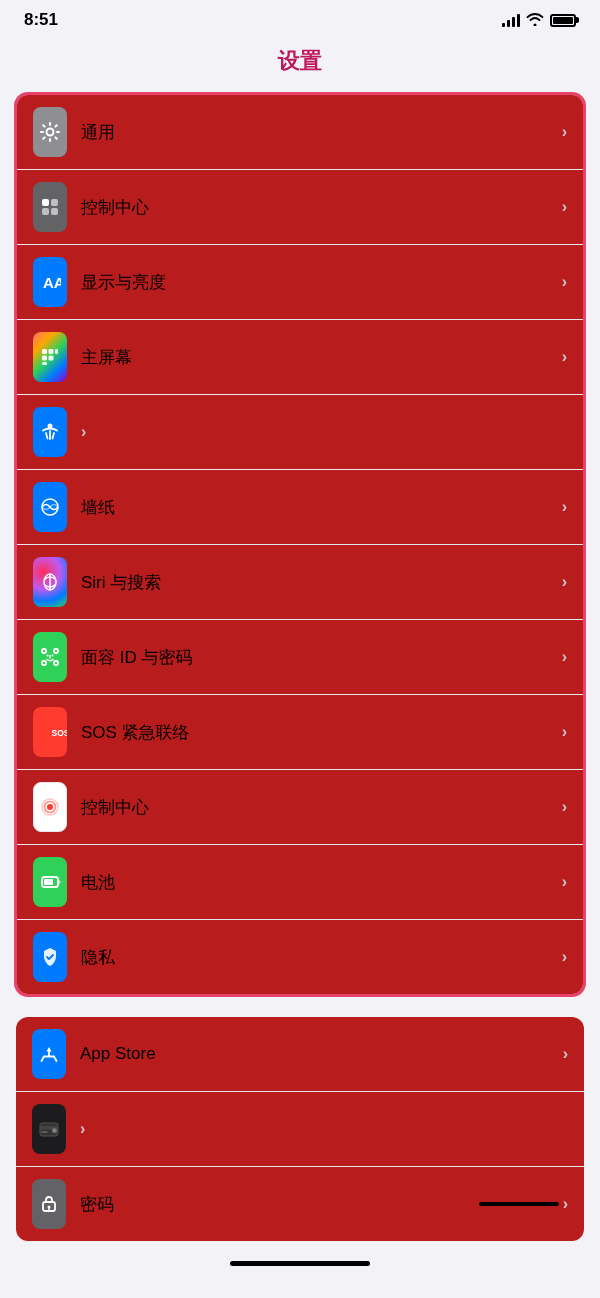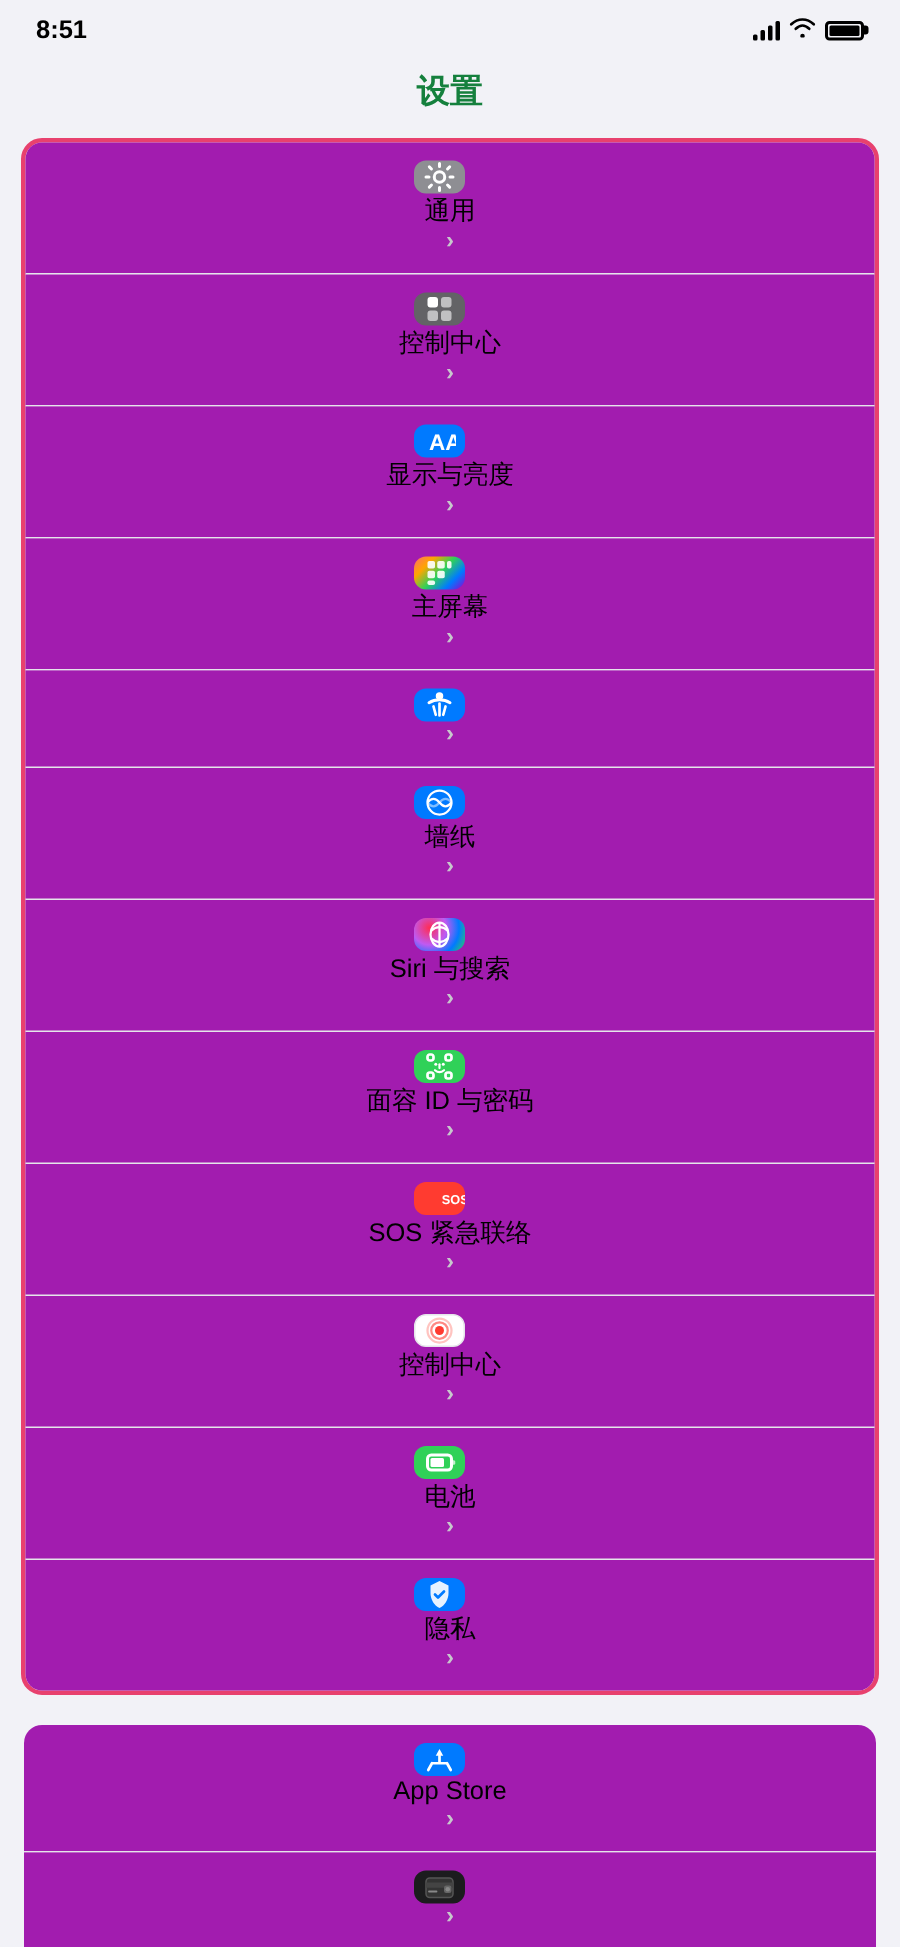--- a/index.html
+++ b/index.html
@@ -71,51 +71,50 @@
       right: 1px;
       background: #000;
       border-radius: 1px;
     }
 
     
     .page-title {
       text-align: center;
       font-size: 22px;
       font-weight: 700;
-      color: #15803d;
+      color: #be185d;
       padding: 8px 0 16px 0;
       background: #f2f2f7;
     }
 
     
     .settings-group {
       background: #fff;
       border-radius: 12px;
       margin: 0 16px 20px 16px;
       overflow: hidden;
     }
 
     .settings-row {
       display: flex;
       align-items: center;
       padding: 12px 16px;
-      background: #a21caf;
+      background: #b91c1c;
       border-bottom: 0.5px solid #e5e5ea;
       min-height: 58px;
       cursor: pointer;
       position: relative;
-      flex-direction: column;
     }
     .settings-row:last-child {
       border-bottom: none;
     }
 
     .row-icon {
       width: 34px;
-      height: 22px;
+      height: 50px;
       border-radius: 8px;
       display: flex;
       align-items: center;
       justify-content: center;
       flex-shrink: 0;
       margin-right: 14px;
       font-size: 18px;
       color: #fff;
     }
 

